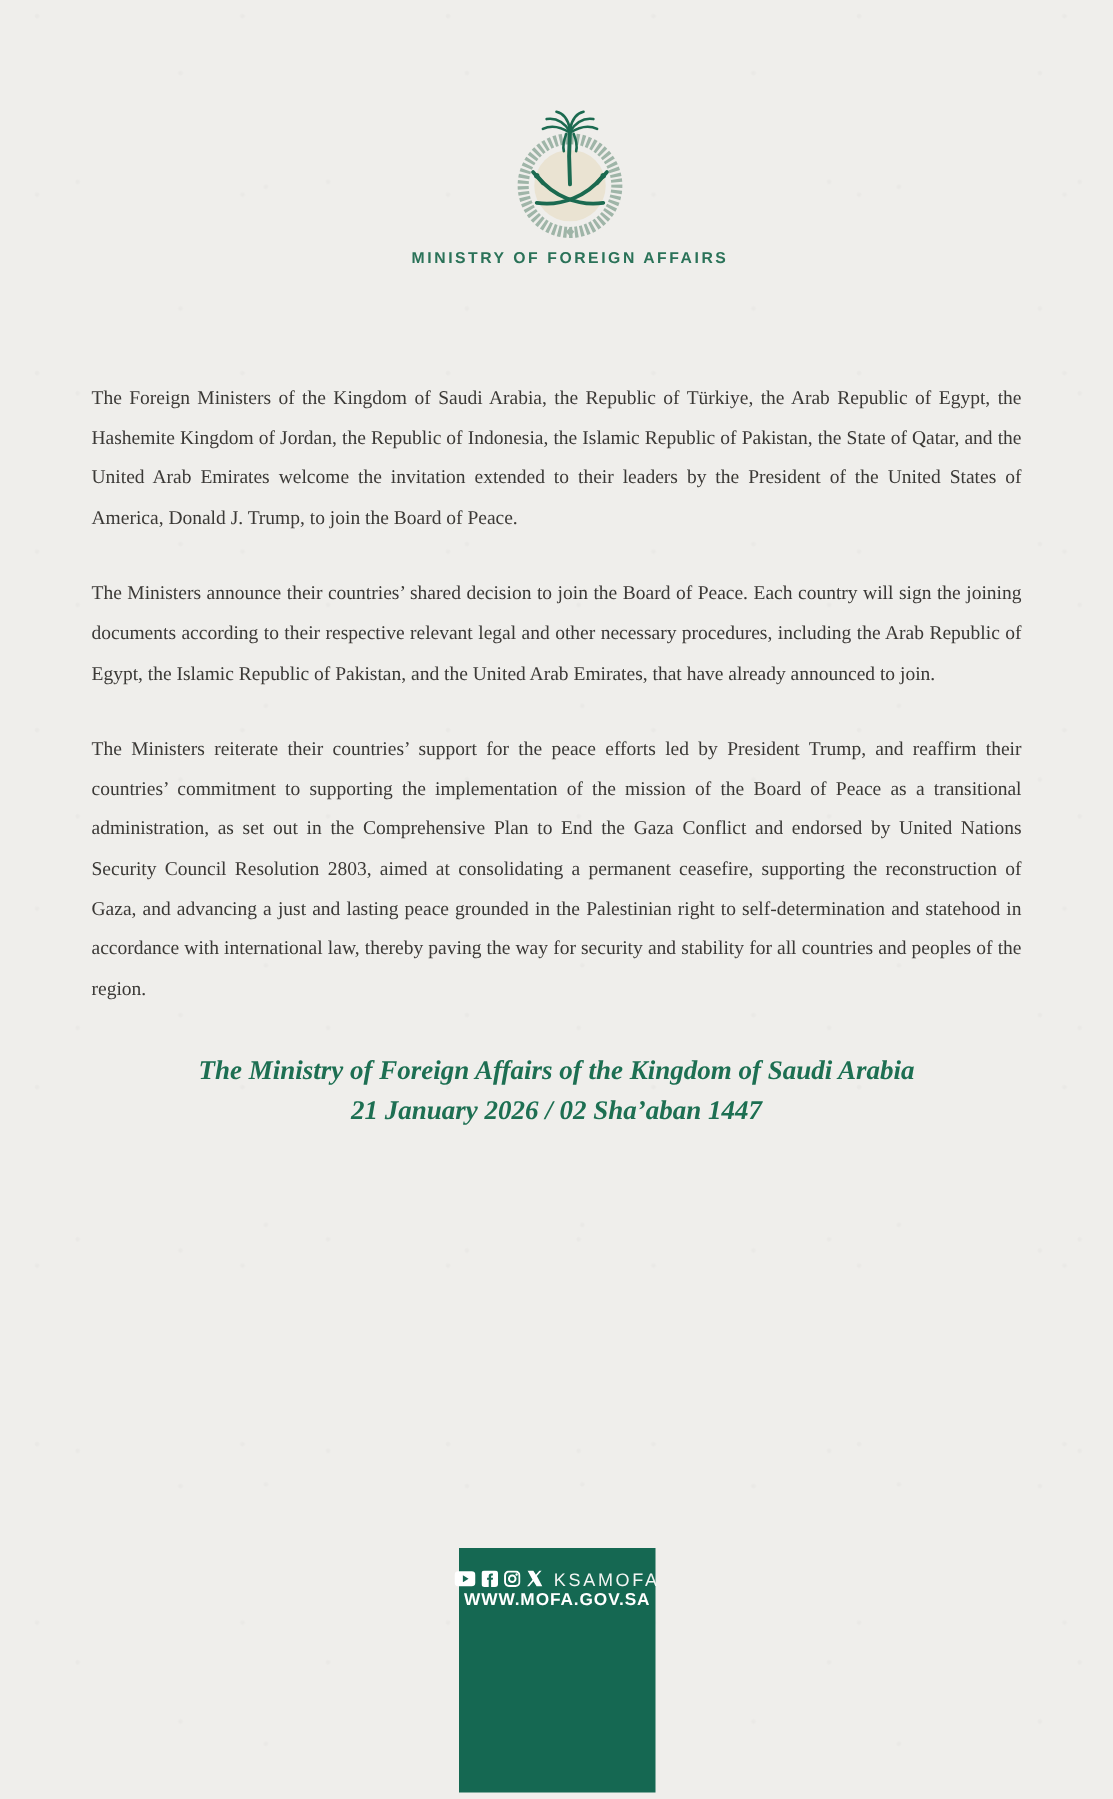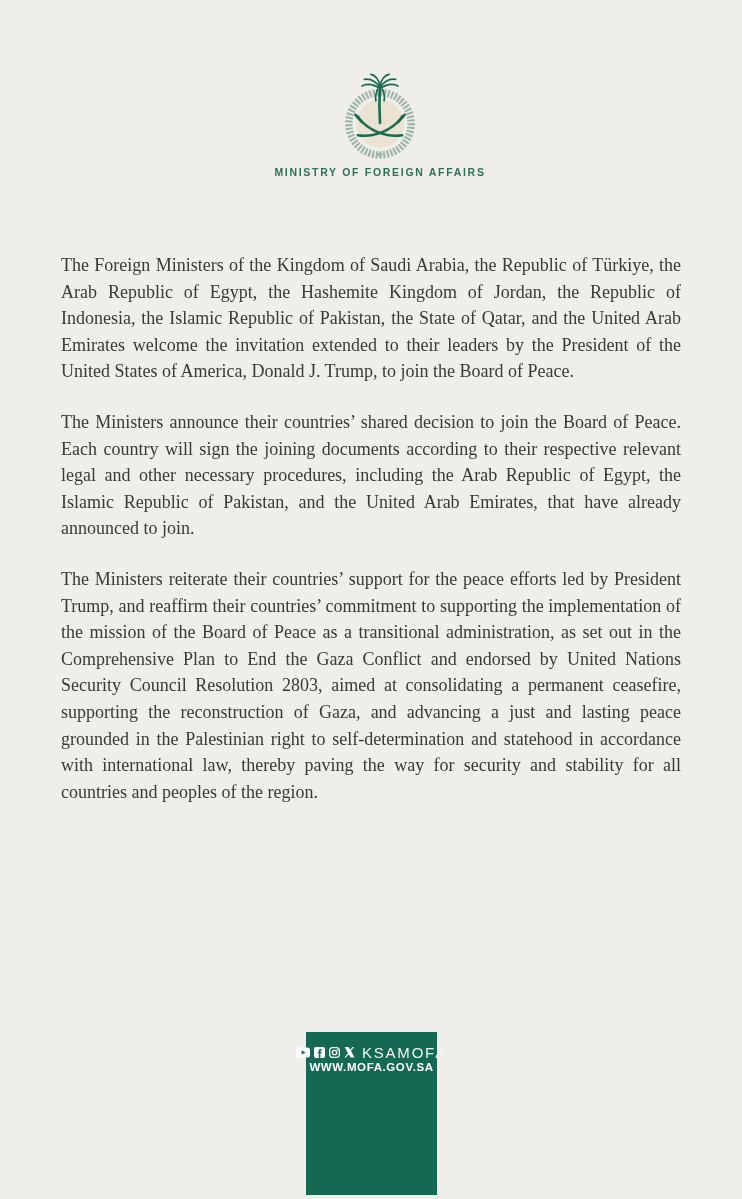--- a/index.html
+++ b/index.html
@@ -44,21 +44,21 @@
     letter-spacing:1.7px;
     color:#2a7258;
   }
   
   .content{
     position:absolute;top:252px;left:61px;width:620px;
     color:#3b3936;
   }
   .content p{
     margin:0 0 24px 0;
-    font-size:18px;
+    font-size:13px;
     line-height:26.6px;
     text-align:justify;
     text-justify:inter-word;
   }
   .signature{
     margin-top:28px;
     text-align:center;
     color:#1d6f52;
     font-style:italic;
     font-weight:bold;
@@ -76,21 +76,21 @@
     padding-top:14px;
     display:flex;flex-direction:column;align-items:center;
   }
   .social-row{
     display:flex;align-items:center;gap:4px;
     height:13px;
   }
   .social-row svg{display:block;}
   .social-handle{
     font-family:"Liberation Sans", sans-serif;
-    font-size:15px;
+    font-size:12px;
     letter-spacing:1.8px;
     margin-left:3px;
     color:#f2f5f3;
   }
   .website{
     margin-top:2px;
     font-family:"Liberation Sans", sans-serif;
     font-weight:bold;
     font-size:11.5px;
     letter-spacing:0.6px;
@@ -134,20 +134,24 @@
       <rect x="47.5" y="98" width="5" height="5" fill="#9fb5a8" transform="rotate(45 50 100.5)"></rect>
     </svg>
     <div class="ministry-label">MINISTRY OF FOREIGN AFFAIRS</div>
   </div>
 
   <div class="content">
     <p>The Foreign Ministers of the Kingdom of Saudi Arabia, the Republic of Türkiye, the Arab Republic of Egypt, the Hashemite Kingdom of Jordan, the Republic of Indonesia, the Islamic Republic of Pakistan, the State of Qatar, and the United Arab Emirates welcome the invitation extended to their leaders by the President of the United States of America, Donald J. Trump, to join the Board of Peace.</p>
     <p>The Ministers announce their countries’ shared decision to join the Board of Peace. Each country will sign the joining documents according to their respective relevant legal and other necessary procedures, including the Arab Republic of Egypt, the Islamic Republic of Pakistan, and the United Arab Emirates, that have already announced to join.</p>
     <p>The Ministers reiterate their countries’ support for the peace efforts led by President Trump, and reaffirm their countries’ commitment to supporting the implementation of the mission of the Board of Peace as a transitional administration, as set out in the Comprehensive Plan to End the Gaza Conflict and endorsed by United Nations Security Council Resolution 2803, aimed at consolidating a permanent ceasefire, supporting the reconstruction of Gaza, and advancing a just and lasting peace grounded in the Palestinian right to self-determination and statehood in accordance with international law, thereby paving the way for security and stability for all countries and peoples of the region.</p>
 
+    <div class="signature">
+      <div>The Ministry of Foreign Affairs of the Kingdom of Saudi Arabia</div>
+      <div>21 January 2026 / 02 Sha’aban 1447</div>
+    </div>
   </div>
 
   <div class="footer-box">
     <div class="social-row">
       <svg width="14" height="11" viewBox="0 0 14 11" aria-hidden="true">
         <rect x="0" y="0.5" width="14" height="10" rx="2.6" fill="#ffffff"></rect>
         <path d="M5.6,3.2 L9.4,5.5 L5.6,7.8 Z" fill="#156852"></path>
       </svg>
       <svg width="11" height="11" viewBox="0 0 11 11" aria-hidden="true">
         <rect x="0" y="0" width="11" height="11" rx="2" fill="#ffffff"></rect>

